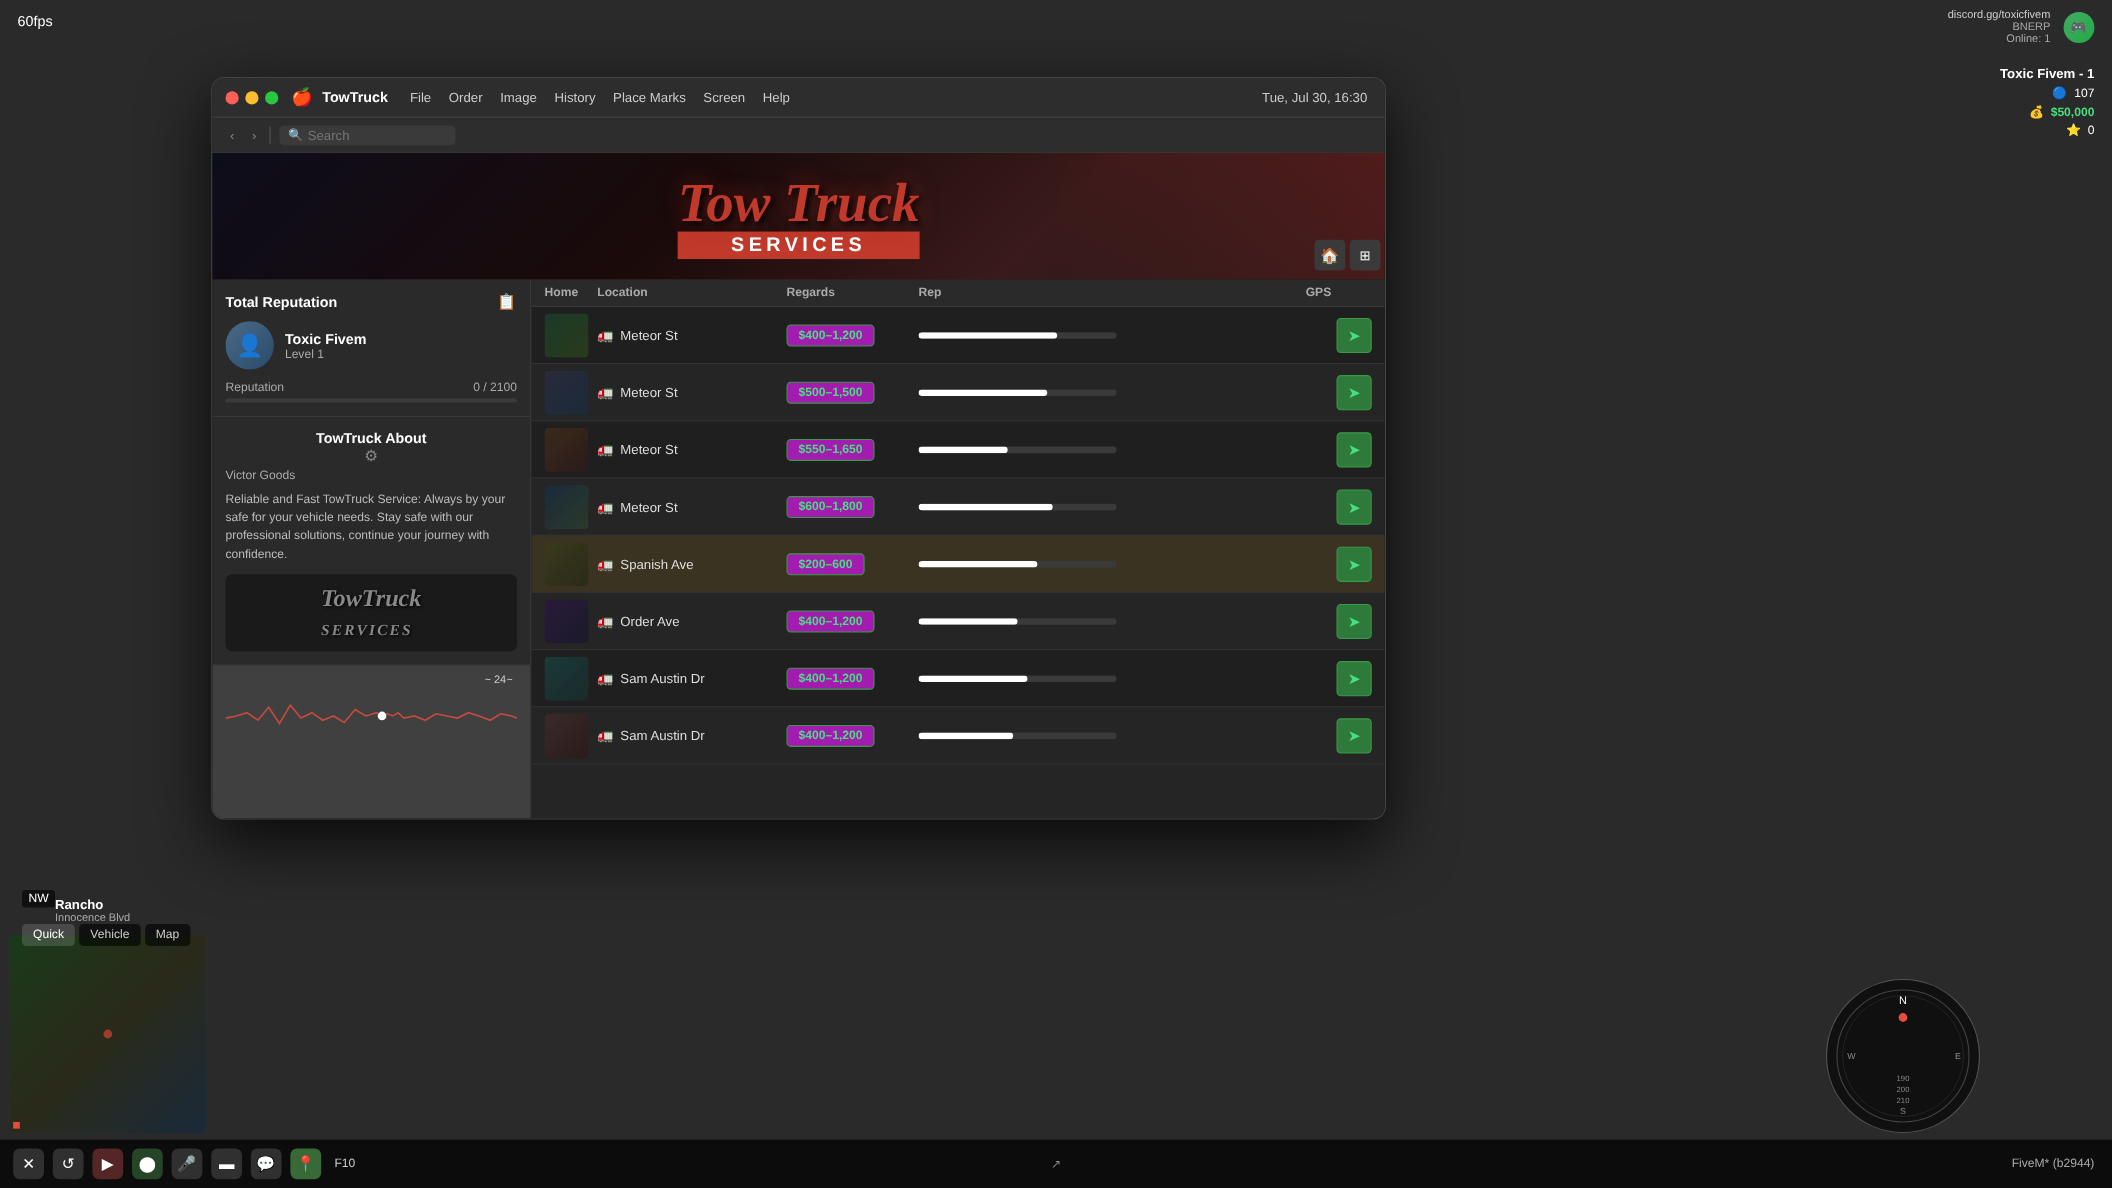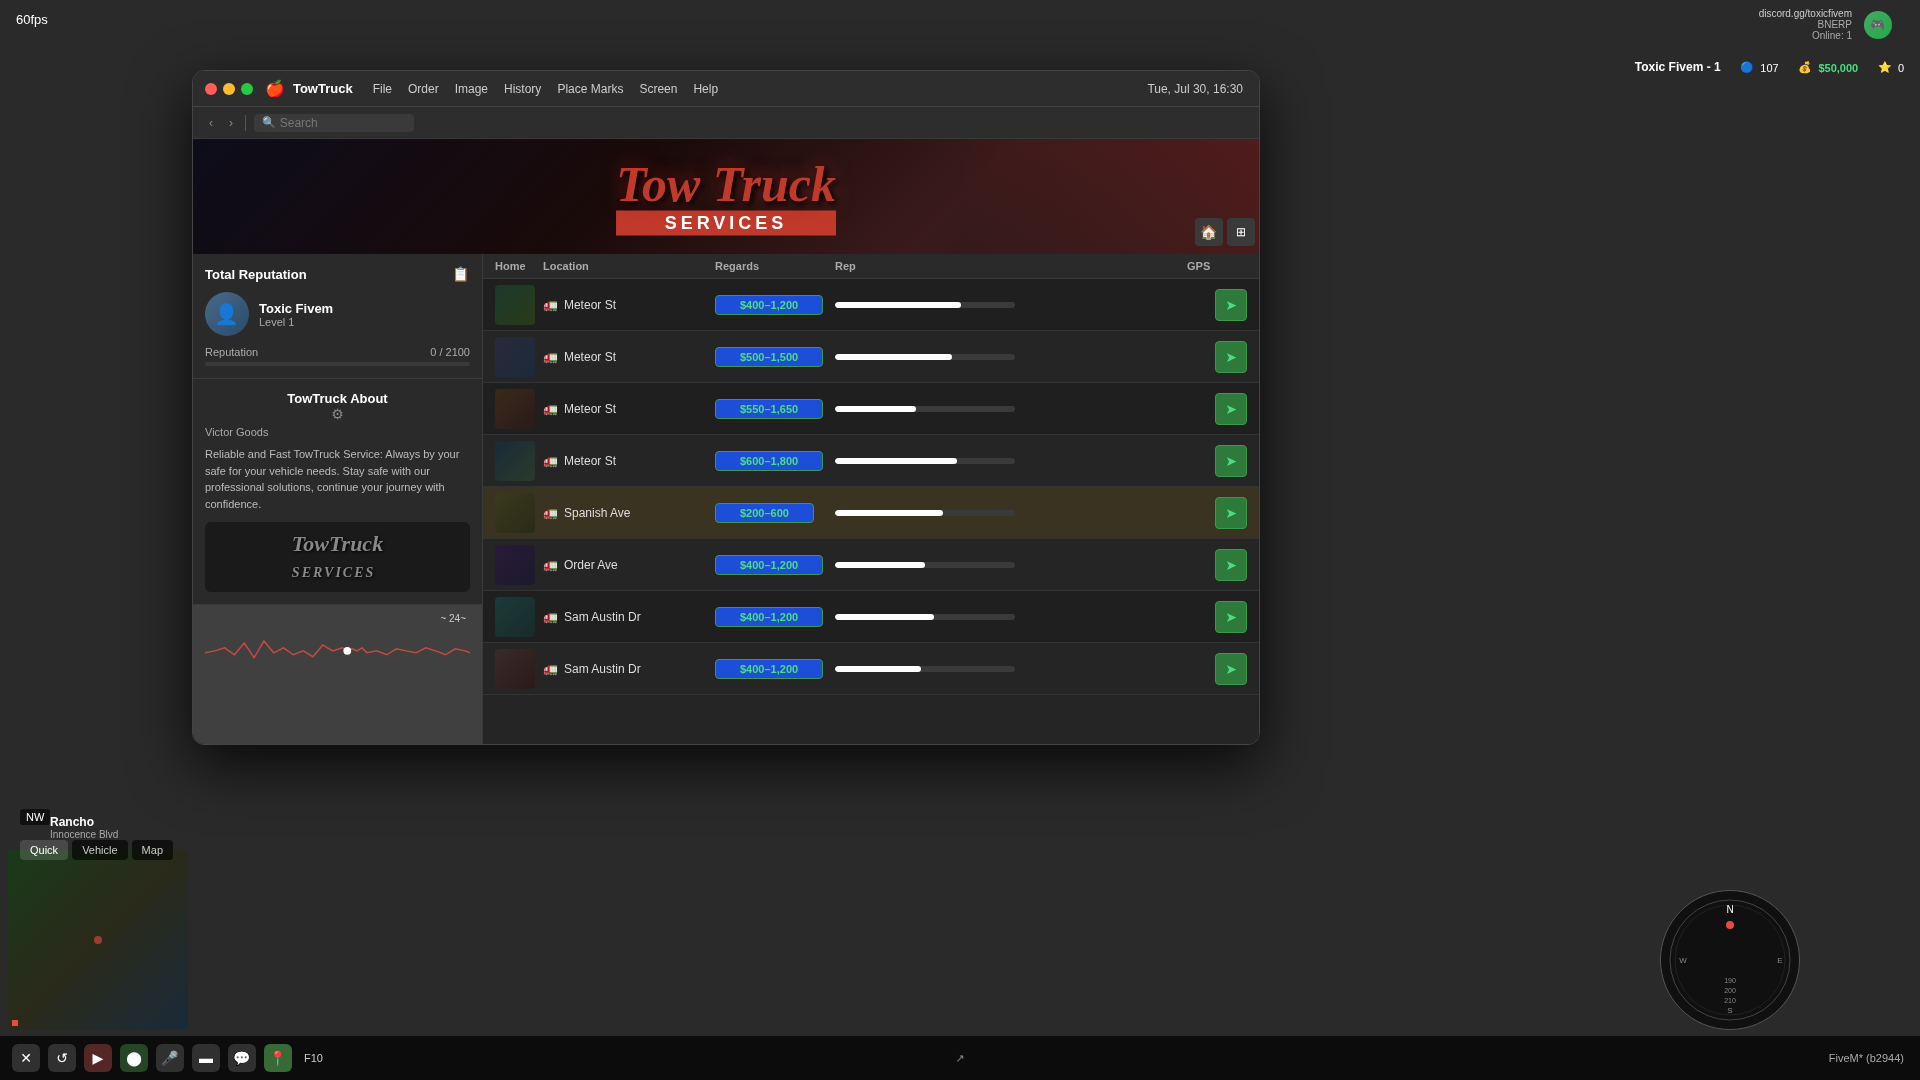--- a/index.html
+++ b/index.html
@@ -104,22 +104,22 @@
       justify-content: center;
     }
 
     
     .game-overlay-right {
       position: absolute;
       top: 60px;
       right: 16px;
       z-index: 5;
       display: flex;
-      flex-direction: row;
-      gap: 20px;
+      flex-direction: column;
+      gap: 4px;
       align-items: flex-end;
     }
     .hud-bar {
       display: flex;
       align-items: center;
       gap: 6px;
       color: #fff;
       font-size: 11px;
     }
     .hud-bar-val {
@@ -492,25 +492,25 @@
     .job-loc-icon {
       color: #aaa;
       font-size: 12px;
     }
 
     .job-regards {
       display: flex;
       align-items: center;
     }
     .regards-badge {
-      background: #1d4ed8;
+      background: #a21caf;
       color: #4ade80;
       font-size: 11px;
       font-weight: 600;
-      padding: 3px 24px;
+      padding: 3px 10px;
       border-radius: 4px;
       border: 1px solid #3a9a4a;
     }
 
     .job-rep {
       display: flex;
       align-items: center;
       flex: 1;
     }
     .rep-progress-track {
@@ -599,21 +599,21 @@
   </style>
 </head>
 <body>
 
 <div class="game-bg"></div>
 
 <div class="hud-fps">
   <span>60fps</span>
 </div>
 
-<div style="position:absolute;top:8px;right:28px;z-index:10;text-align:right;">
+<div style="position:absolute;top:8px;right:16px;z-index:10;text-align:right;">
   <div style="display:flex;align-items:center;gap:12px;">
     <div style="text-align:right;">
       <div style="color:#ccc;font-size:10px;">discord.gg/toxicfivem</div>
       <div style="color:#aaa;font-size:10px;">
         <span>BNERP</span>
         <br>
         <span>Online: 1</span>
       </div>
     </div>
     <div class="hud-avatar" style="background:linear-gradient(135deg,#4a6,#2a4);display:flex;align-items:center;justify-content:center;color:#fff;font-size:12px;">🎮</div>

